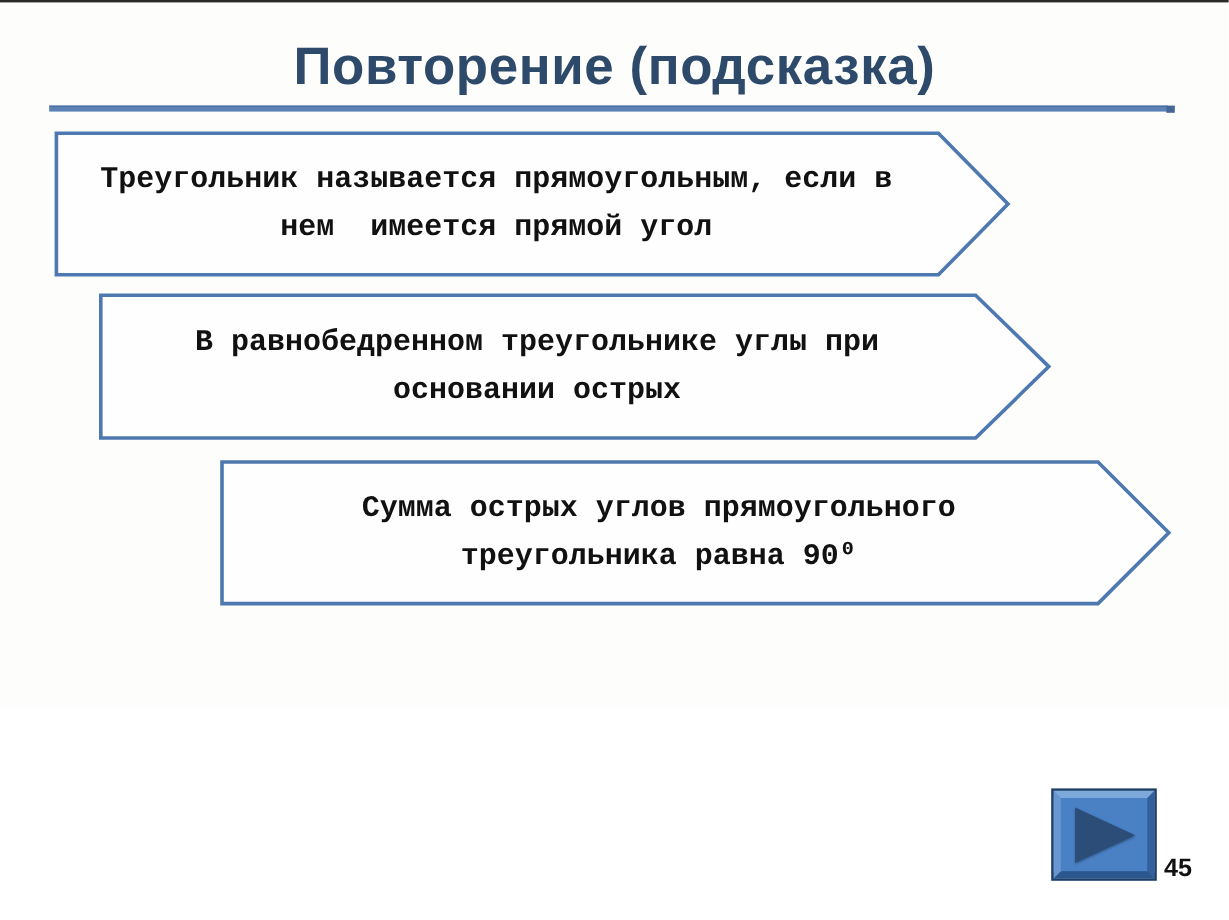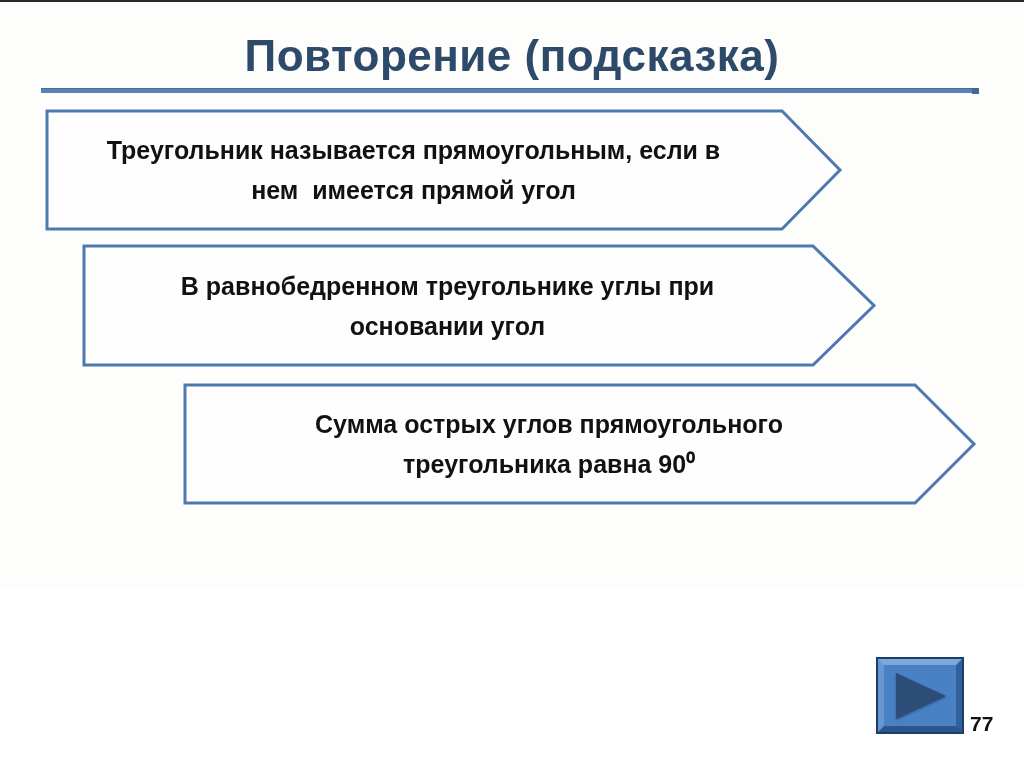--- a/index.html
+++ b/index.html
@@ -58,21 +58,21 @@
     flex-direction: column;
     align-items: center;
     justify-content: center;
     text-align: center;
     font-size: 25px;
     font-weight: bold;
     color: #111111;
     line-height: 40px;
     padding: 0 14px;
   }
-  .arrow-text .line { white-space: pre-wrap; }
+  .arrow-text .line { white-space: pre-wrap; font-family: Liberation Mono, monospace; }
   .nav-button {
     position: absolute;
     left: 878px; top: 659px;
     width: 84px; height: 73px;
     background: var(--buttonFace, #4a80c4);
     border-top: 6px solid #7da8da;
     border-left: 6px solid #6897cf;
     border-right: 6px solid #32609d;
     border-bottom: 6px solid #2b568e;
     outline: 2px solid #1c3f69;
@@ -118,30 +118,30 @@
   <div class="arrow-text" style="left:45px; top:109px; width:737px; height:122px;">
     <span class="line">Треугольник называется прямоугольным, если в</span>
     <span class="line">нем  имеется прямой угол</span>
   </div>
 
   <svg class="arrow-shape" style="left:82px; top:244px;" width="795" height="123" viewBox="0 0 795 123">
     <polygon class="arrow-poly" points="2,2 731,2 792,61.5 731,121 2,121"></polygon>
   </svg>
   <div class="arrow-text" style="left:82px; top:244px; width:731px; height:123px;">
     <span class="line">В равнобедренном треугольнике углы при</span>
-    <span class="line">основании угол</span>
+    <span class="line">основании острых</span>
   </div>
 
   <svg class="arrow-shape" style="left:183px; top:383px;" width="794" height="122" viewBox="0 0 794 122">
     <polygon class="arrow-poly" points="2,2 732,2 791,61 732,120 2,120"></polygon>
   </svg>
   <div class="arrow-text" style="left:183px; top:383px; width:732px; height:122px;align-items:center;">
     <span class="line">Сумма острых углов прямоугольного</span>
     <span class="line">треугольника равна 90⁰</span>
   </div>
 
   <button class="nav-button">
     <span class="play-icon"></span>
   </button>
 
-  <div class="page-number">77</div>
+  <div class="page-number">45</div>
 
 </div>
 
 </body></html>

